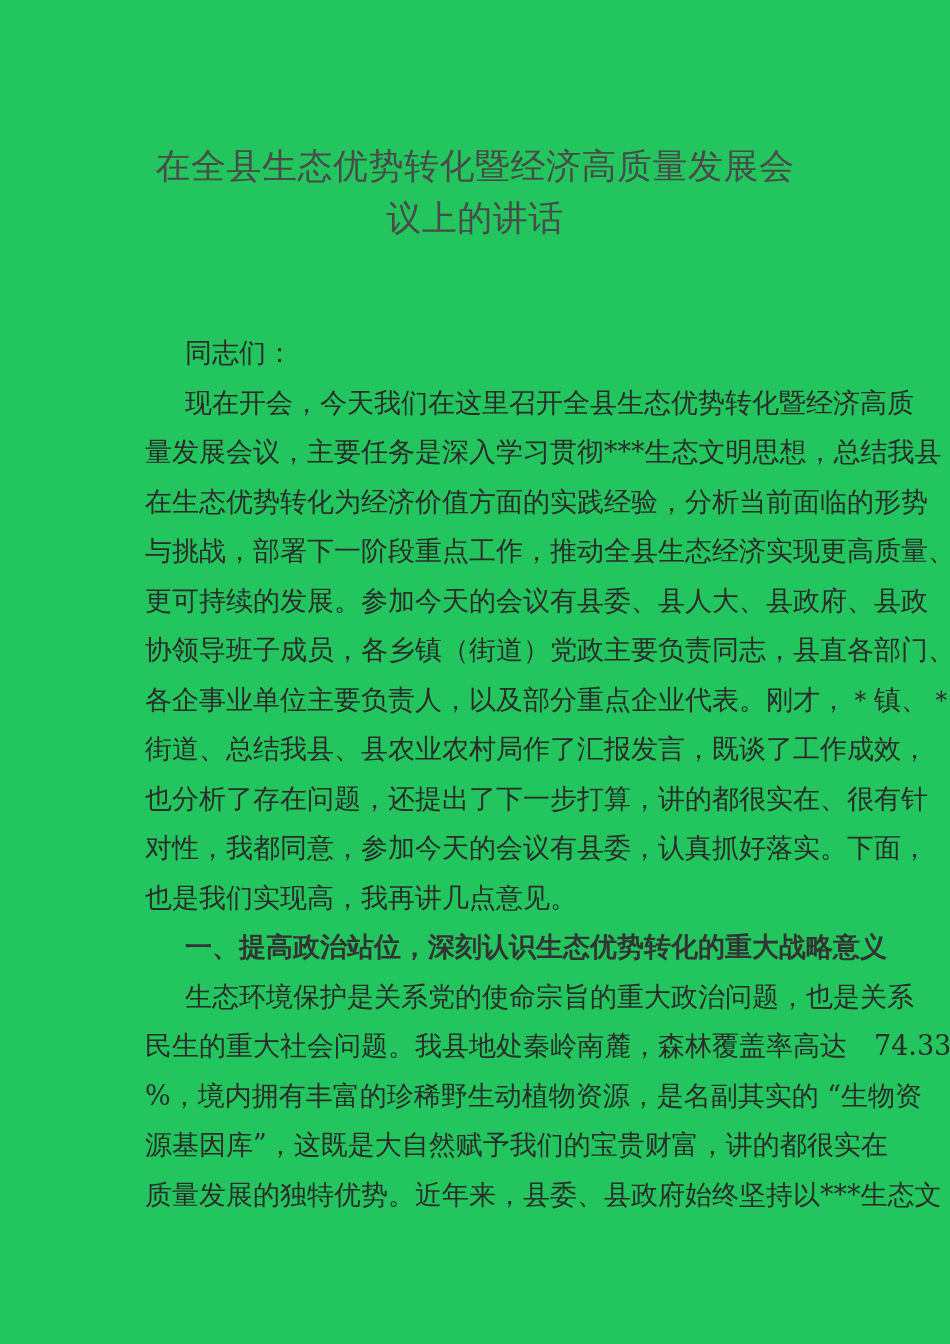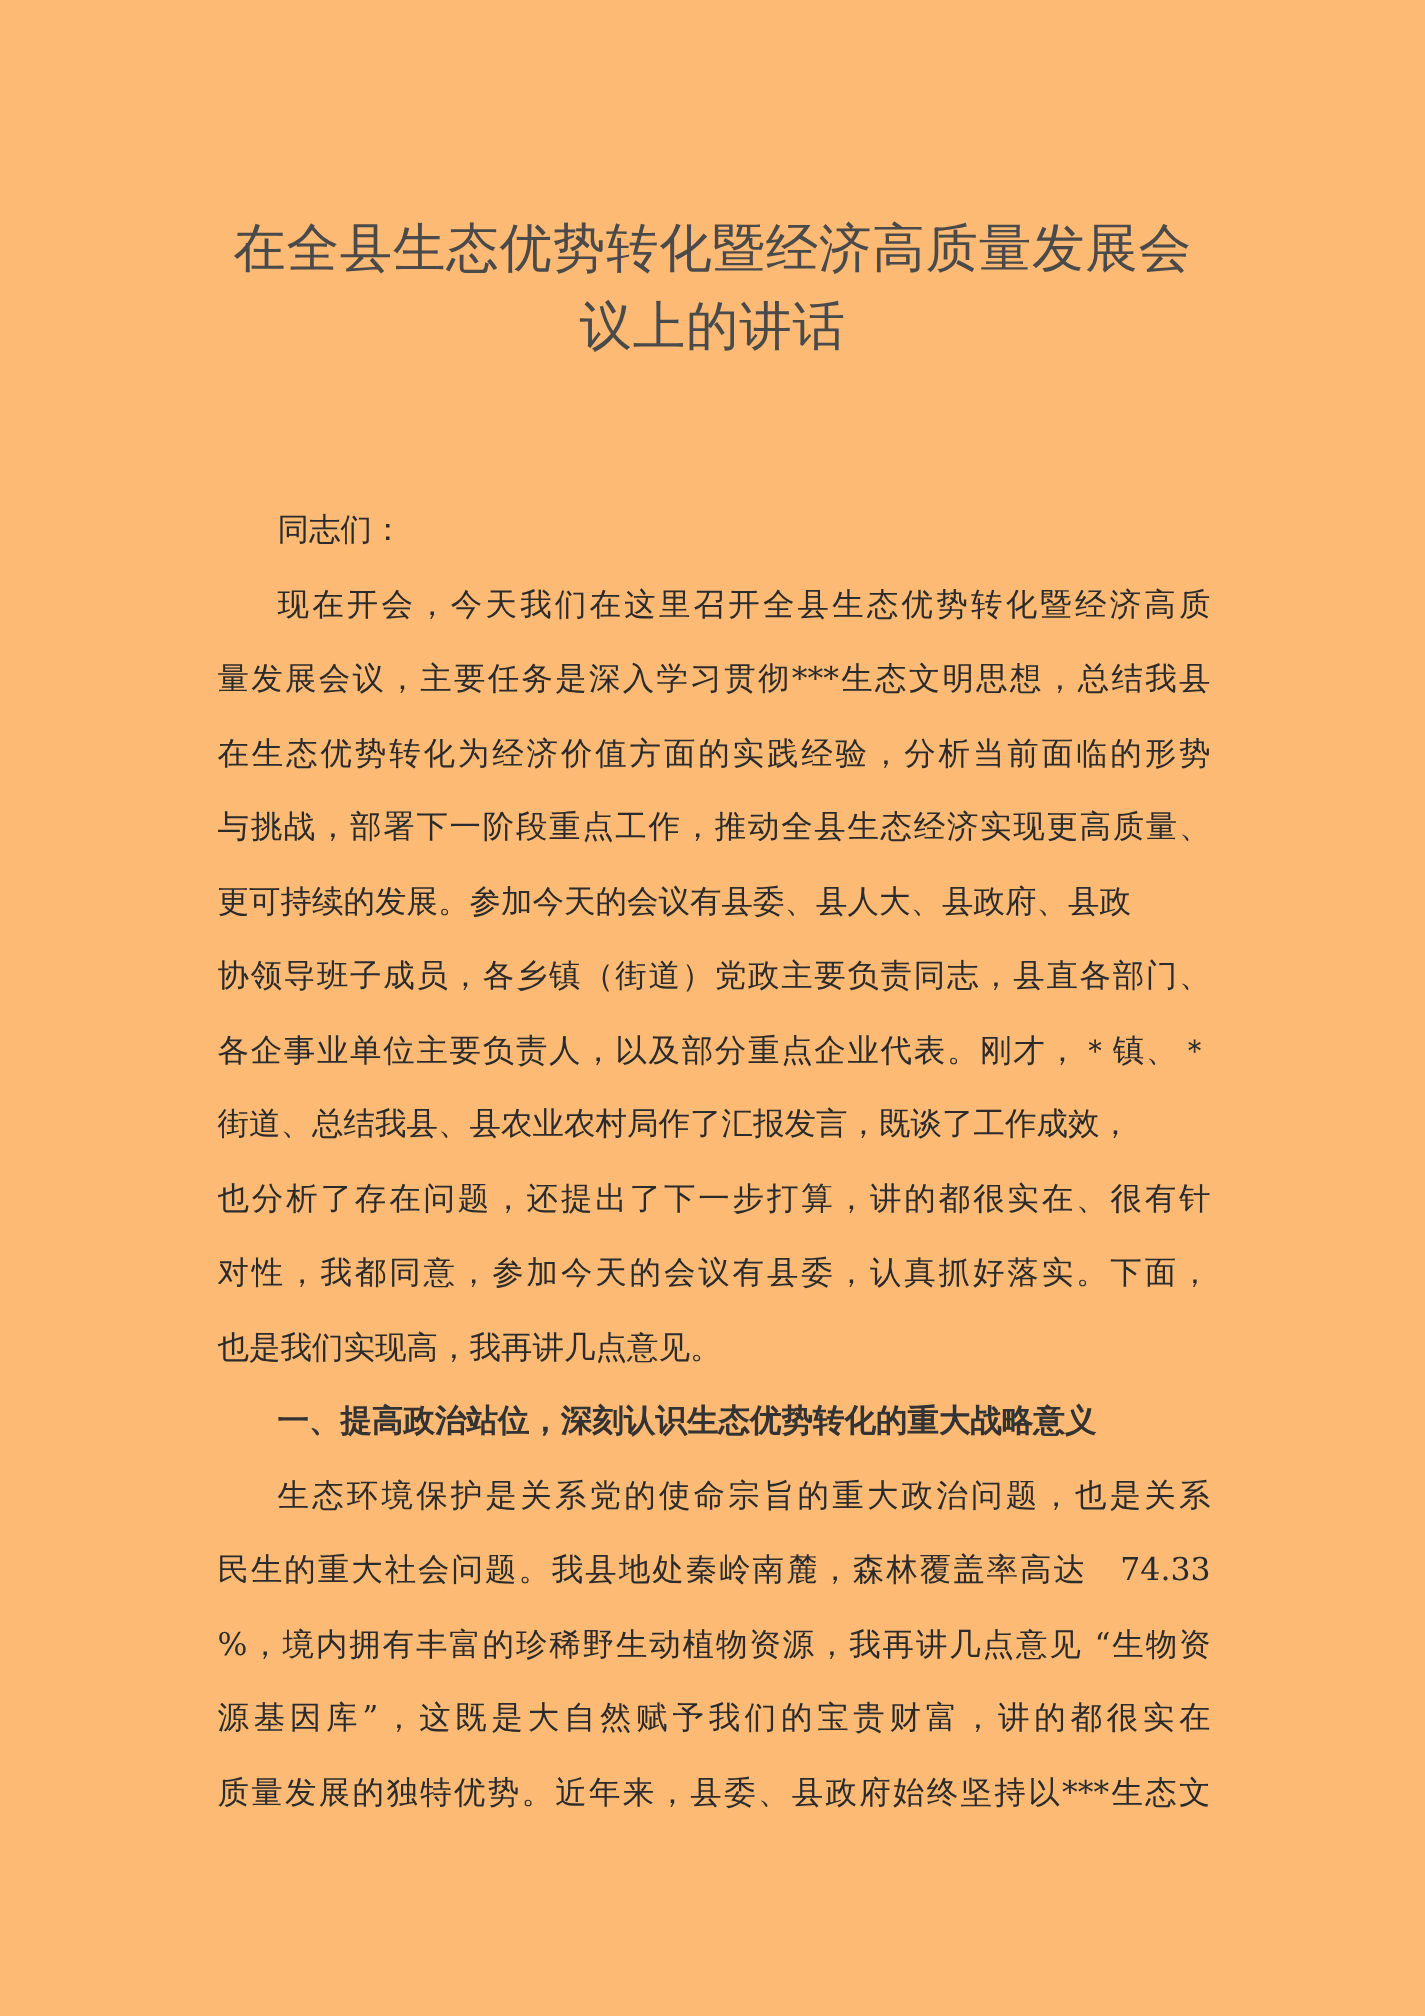--- a/index.html
+++ b/index.html
@@ -1,22 +1,22 @@
 <!DOCTYPE html>
 <html><head>
   <meta charset="utf-8">
   <style>
     html, body { margin: 0; padding: 0; background: #ffffff; }
     body { width: 950px; height: 1344px; overflow: hidden; position: relative;
       font-family: "DejaVu Serif", "Liberation Serif", serif; color: #2b2b2b; }
-    .page { position: absolute; left: 0; top: 0; width: 950px; height: 1344px; background: #fdba74; }
+    .page { position: absolute; left: 0; top: 0; width: 950px; height: 1344px; background: #22c55e; }
     .title { position: absolute; left: 140px; top: 140px; width: 670px; text-align: center;
       font-size: 35px; line-height: 52px; color: #4a4a4a; letter-spacing: 0.5px; font-weight: normal; margin: 0; }
     .body { position: absolute; left: 145px; top: 333px; width: 662px; }
-    .line { height: 49.5px; line-height: 40px; font-size: 21px; white-space: nowrap;
+    .line { height: 49.5px; line-height: 40px; font-size: 27px; white-space: nowrap;
       text-align: justify; text-align-last: justify; overflow: visible; }
     .line.indent { padding-left: 40px; }
     .line.last { text-align-last: left; }
     .line.heading { font-weight: bold; padding-left: 40px; text-align-last: left; color: #333; }
   </style>
 </head>
 <body>
 
 <div class="page">
   <h1 class="title">
@@ -39,18 +39,18 @@
       <div class="line">也分析了存在问题，还提出了下一步打算，讲的都很实在、很有针</div>
       <div class="line">对性，我都同意，参加今天的会议有县委，认真抓好落实。下面，</div>
       <div class="line last">也是我们实现高，我再讲几点意见。</div>
     </div>
 
     <div class="line heading">一、提高政治站位，深刻认识生态优势转化的重大战略意义</div>
 
     <div>
       <div class="line indent">生态环境保护是关系党的使命宗旨的重大政治问题，也是关系</div>
       <div class="line">民生的重大社会问题。我县地处秦岭南麓，森林覆盖率高达　74.33</div>
-      <div class="line">%，境内拥有丰富的珍稀野生动植物资源，我再讲几点意见 “生物资</div>
+      <div class="line">%，境内拥有丰富的珍稀野生动植物资源，是名副其实的 “生物资</div>
       <div class="line">源基因库”，这既是大自然赋予我们的宝贵财富，讲的都很实在</div>
       <div class="line">质量发展的独特优势。近年来，县委、县政府始终坚持以***生态文</div>
     </div>
   </div>
 </div>
 
 </body></html>

